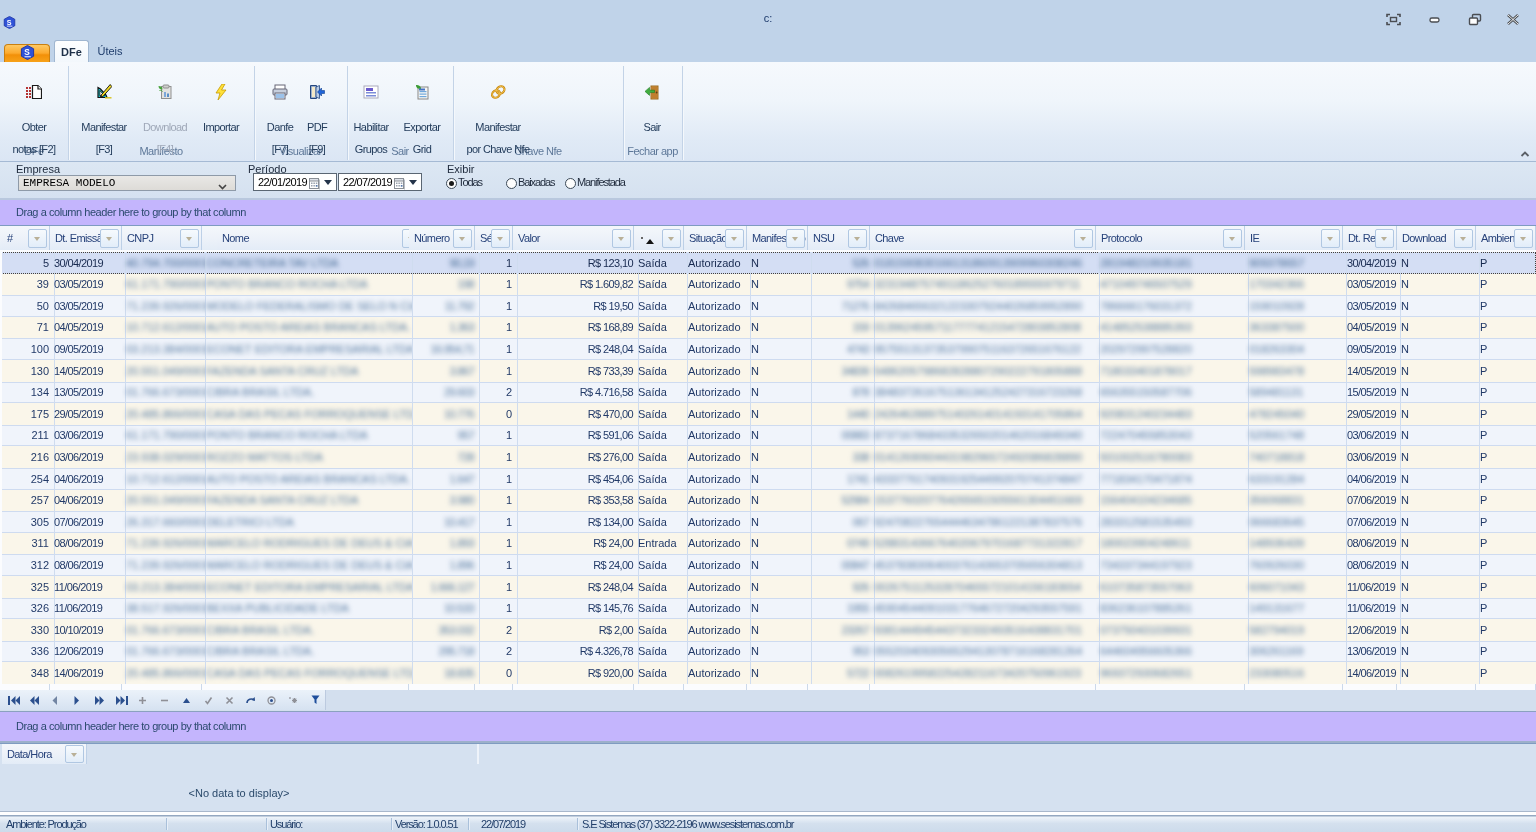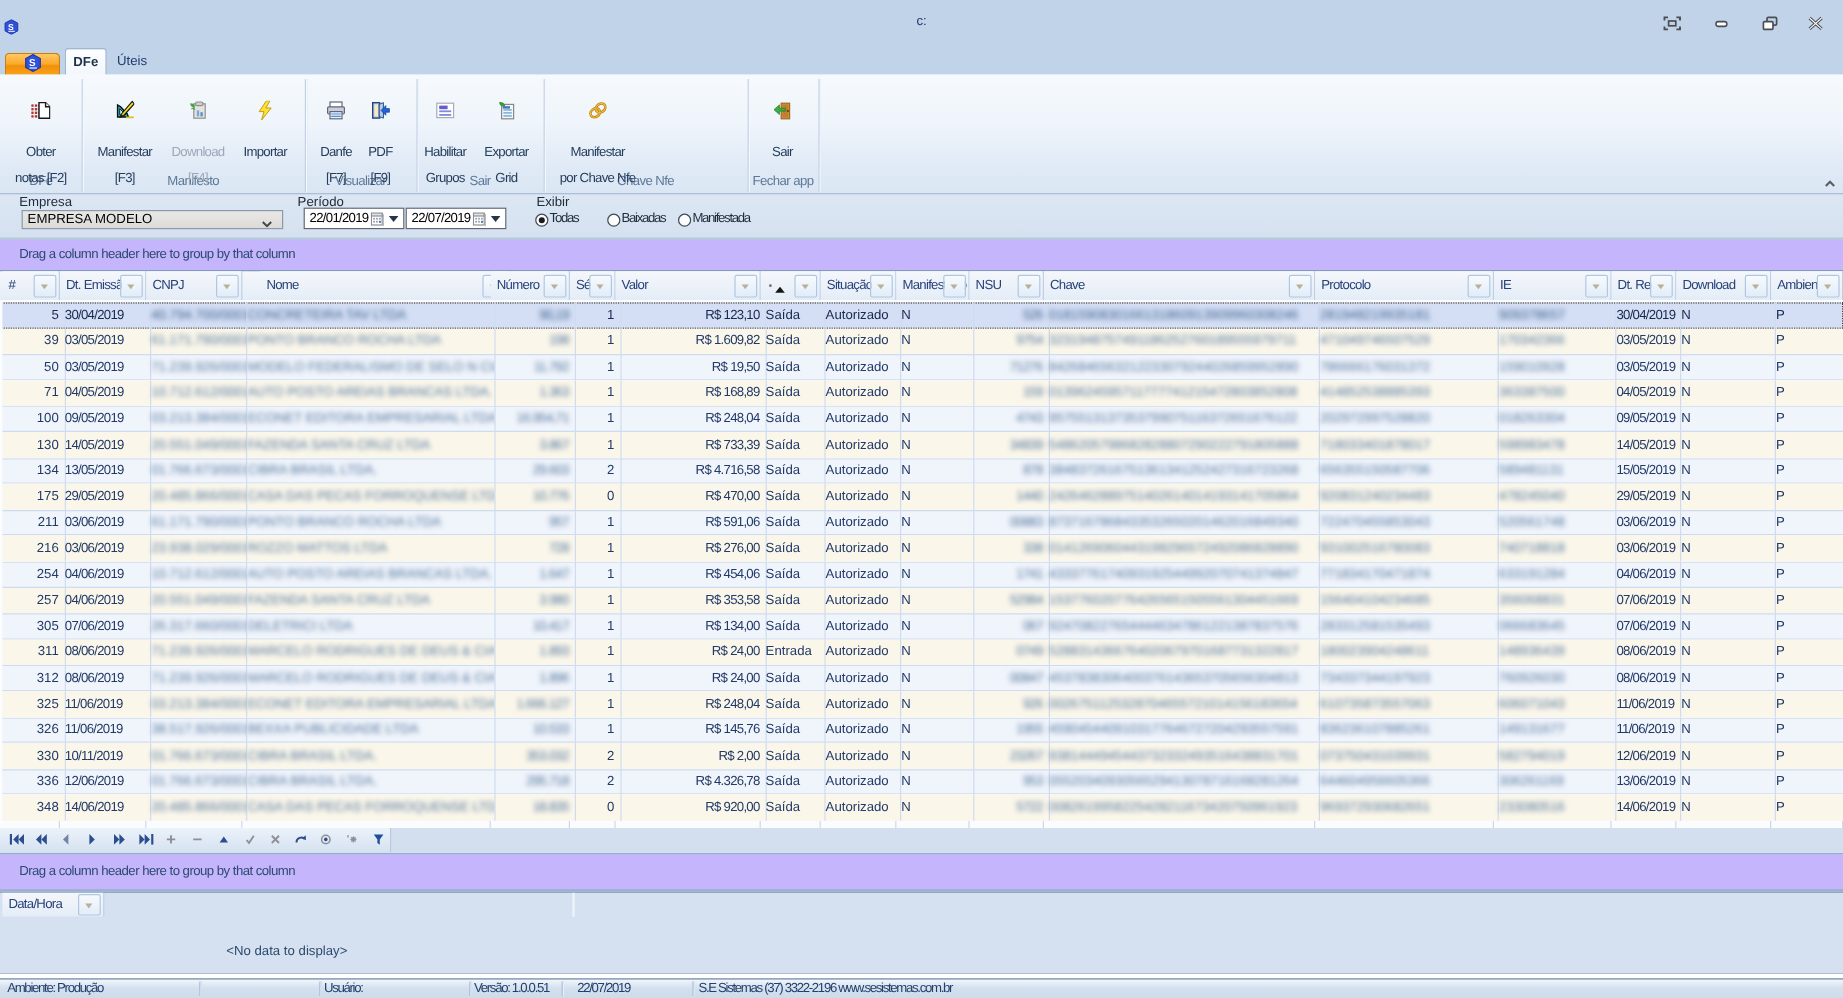--- a/index.html
+++ b/index.html
@@ -20,21 +20,21 @@
  border:1px solid #c97f10;border-bottom:none;}
 #dfetab{left:54px;top:40px;width:33px;height:22px;background:linear-gradient(#fdfeff,#f2f7fc);
  border:1px solid #a0b6d0;border-bottom:none;border-radius:3px 3px 0 0;
  text-align:center;line-height:22px;color:#1e3048;font-weight:bold;}
 #uteistab{left:92px;top:40px;width:36px;height:22px;text-align:center;line-height:22px;color:#1e3c6b;}
 
 #fpanel{left:0;top:162px;width:1536px;height:36px;
  background:linear-gradient(#dce7f3,#d5e1f0);border-bottom:2px solid #b9c8de;}
 .flabel{position:absolute;color:#202c3e;}
 #combo{left:18px;top:13px;width:212px;height:14px;background:linear-gradient(#e9e8e6,#dddbd7);
- border:1px solid #8e9aa8;color:#000;line-height:14px;padding-left:4px;}
+ border:1px solid #8e9aa8;color:#000;line-height:14px;padding-left:4px;font-family:Liberation Mono, monospace;}
 .datebox{position:absolute;top:11px;width:78px;height:16px;background:#fff;border:1px solid #5a6673;color:#000;line-height:16px;padding-left:4px;letter-spacing:-0.6px;}
 .rlabel{letter-spacing:-1.1px;color:#1f2a3c;}
 .radio{position:absolute;width:9px;height:9px;border:1px solid #3c4a58;border-radius:50%;background:#fdfdfd;}
 .radio.on:after{content:"";position:absolute;left:2px;top:2px;width:5px;height:5px;border-radius:50%;background:#1a1a1a;}
 
 .gpanel{left:0;width:1536px;background:#c4b5fd;color:#2c4a6e;letter-spacing:-0.45px;}
 
 .hrow{left:0;width:1536px;border-top:1px solid #7f9bc1;background:linear-gradient(180deg,#f4f7fb 0%,#edf2f9 50%,#e3ecf7 100%);}
 .hcell{position:absolute;top:0;height:24px;background:linear-gradient(180deg,#f4f7fb 0%,#edf2f9 50%,#e3ecf7 100%);
  border-right:1px solid #bdd0e7;color:#27427a;line-height:24px;overflow:hidden;}
@@ -671,21 +671,21 @@
 <div class="gc r m" style="left:808px;width:61px;line-height:21px;"><span class="bl">1955</span></div>
 <div class="gc l" style="left:870px;width:225px;line-height:21px;"><span class="bl">4590454409103177646727204293557591</span></div>
 <div class="gc l" style="left:1096px;width:148px;line-height:21px;"><span class="bl">836236107885261</span></div>
 <div class="gc l" style="left:1245px;width:97px;line-height:21px;"><span class="bl">149131677</span></div>
 <div class="gc l d" style="left:1343px;width:53px;line-height:21px;">11/06/2019</div>
 <div class="gc l" style="left:1397px;width:78px;line-height:21px;">N</div>
 <div class="gc l" style="left:1476px;width:59px;line-height:21px;">P</div>
 </div>
 <div class="grow" style="top:369px;height:22px;background:#faf6ea;">
 <div class="gc r" style="left:2px;width:47px;line-height:22px;">330</div>
-<div class="gc l d" style="left:50px;width:71px;line-height:22px;">10/11/2019</div>
+<div class="gc l d" style="left:50px;width:71px;line-height:22px;">10/10/2019</div>
 <div class="gc l" style="left:122px;width:79px;line-height:22px;"><span class="bl">01.766.673/0001-09</span></div>
 <div class="gc l" style="left:202px;width:206px;line-height:22px;"><span class="bl">CIBRA BRASIL LTDA.</span></div>
 <div class="gc r m" style="left:409px;width:65px;line-height:22px;"><span class="bl">353.032</span></div>
 <div class="gc r" style="left:475px;width:37px;line-height:22px;">2</div>
 <div class="gc r m" style="left:513px;width:120px;line-height:22px;">R$ 2,00</div>
 <div class="gc l" style="left:634px;width:49px;line-height:22px;">Saída</div>
 <div class="gc l" style="left:684px;width:62px;line-height:22px;">Autorizado</div>
 <div class="gc l" style="left:747px;width:60px;line-height:22px;">N</div>
 <div class="gc r m" style="left:808px;width:61px;line-height:22px;"><span class="bl">23267</span></div>
 <div class="gc l" style="left:870px;width:225px;line-height:22px;"><span class="bl">9381444945443732332493516438831701</span></div>

